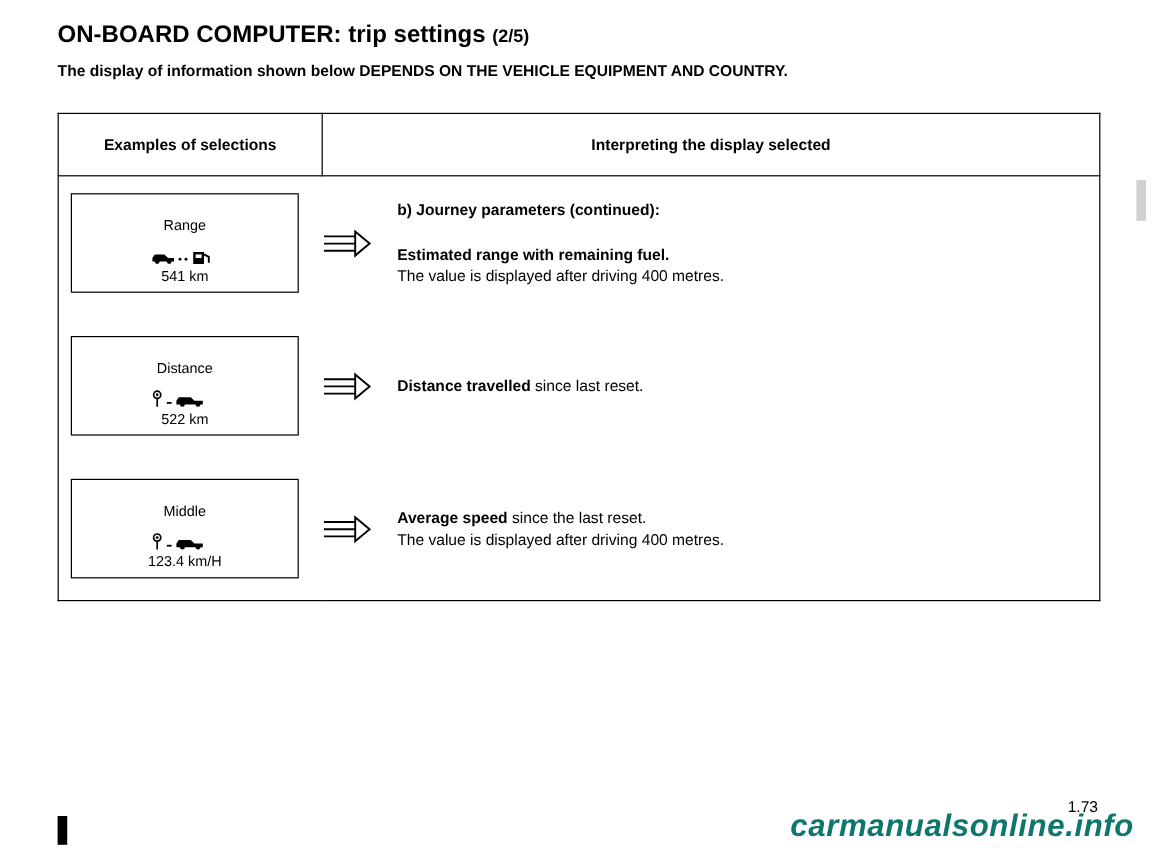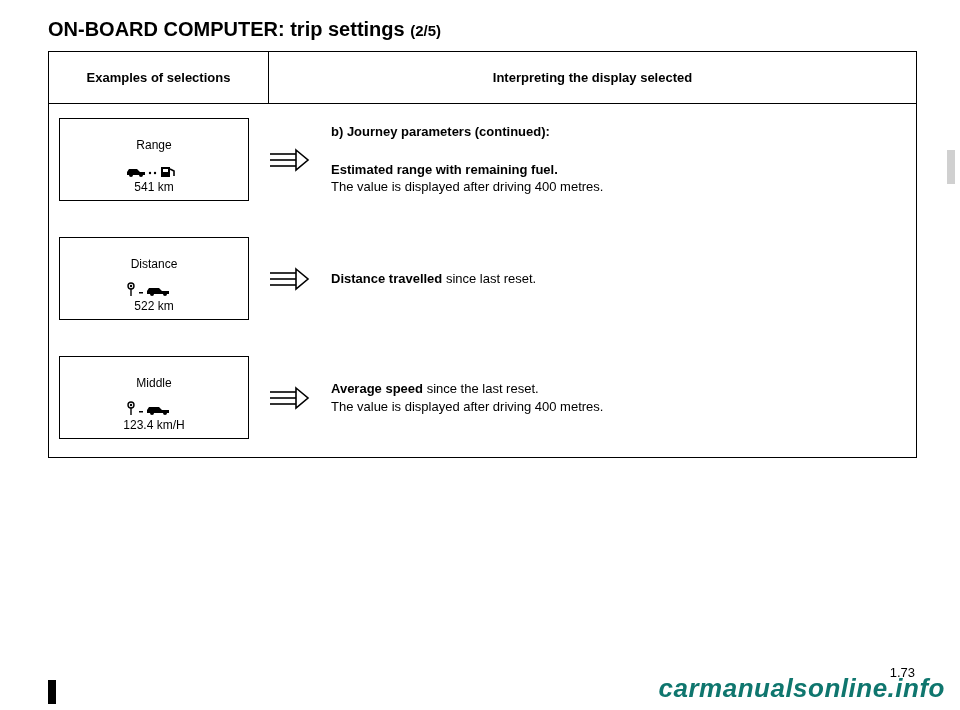--- a/index.html
+++ b/index.html
@@ -34,20 +34,21 @@
 </head>
 <body>
 
 <div class="page">
   <div class="tab"></div>
 
   <h1 class="title">
     <span>ON-BOARD COMPUTER: trip settings </span><span class="sub">(2/5)</span>
   </h1>
 
+  <p class="note">The display of information shown below DEPENDS ON THE VEHICLE EQUIPMENT AND COUNTRY.</p>
 
   <table class="main">
     <thead>
       <tr>
         <th class="col1">Examples of selections</th>
         <th>Interpreting the display selected</th>
       </tr>
     </thead>
     <tbody>
       <tr>

